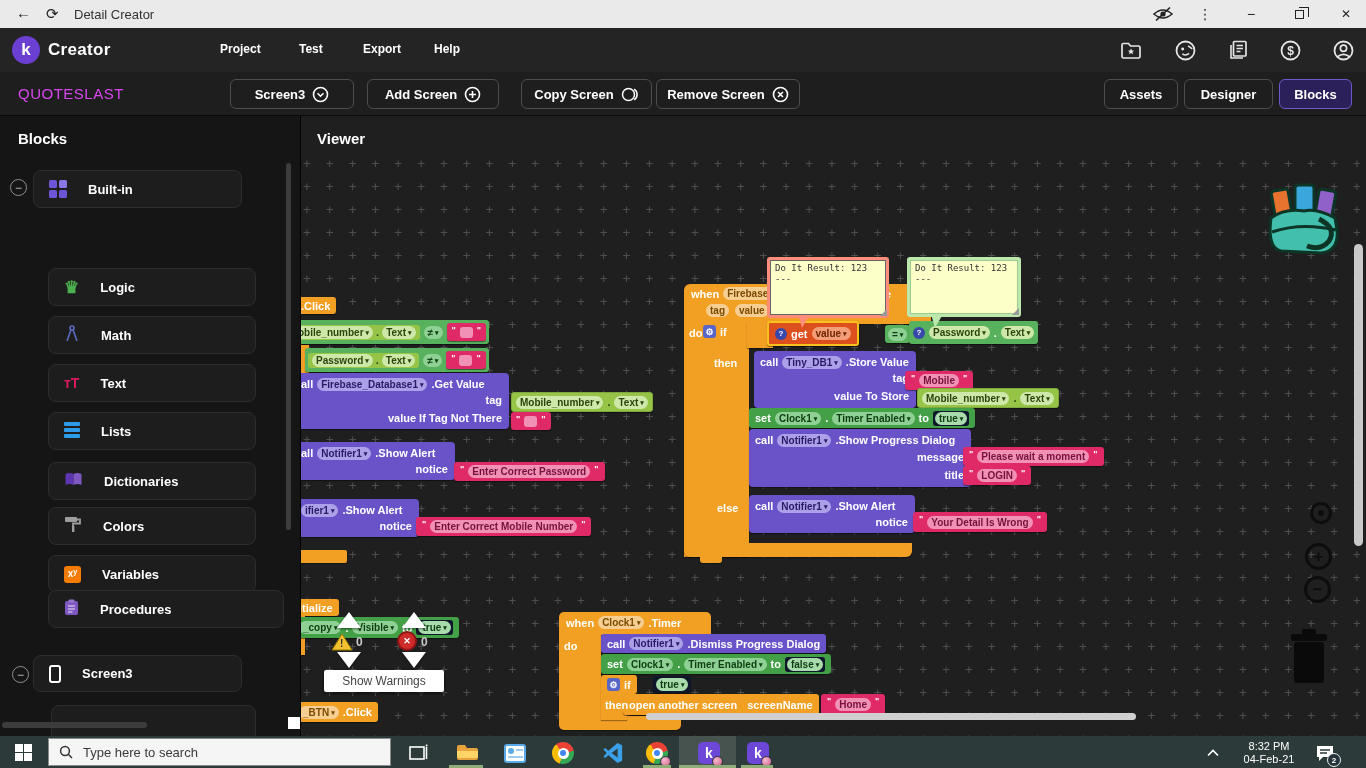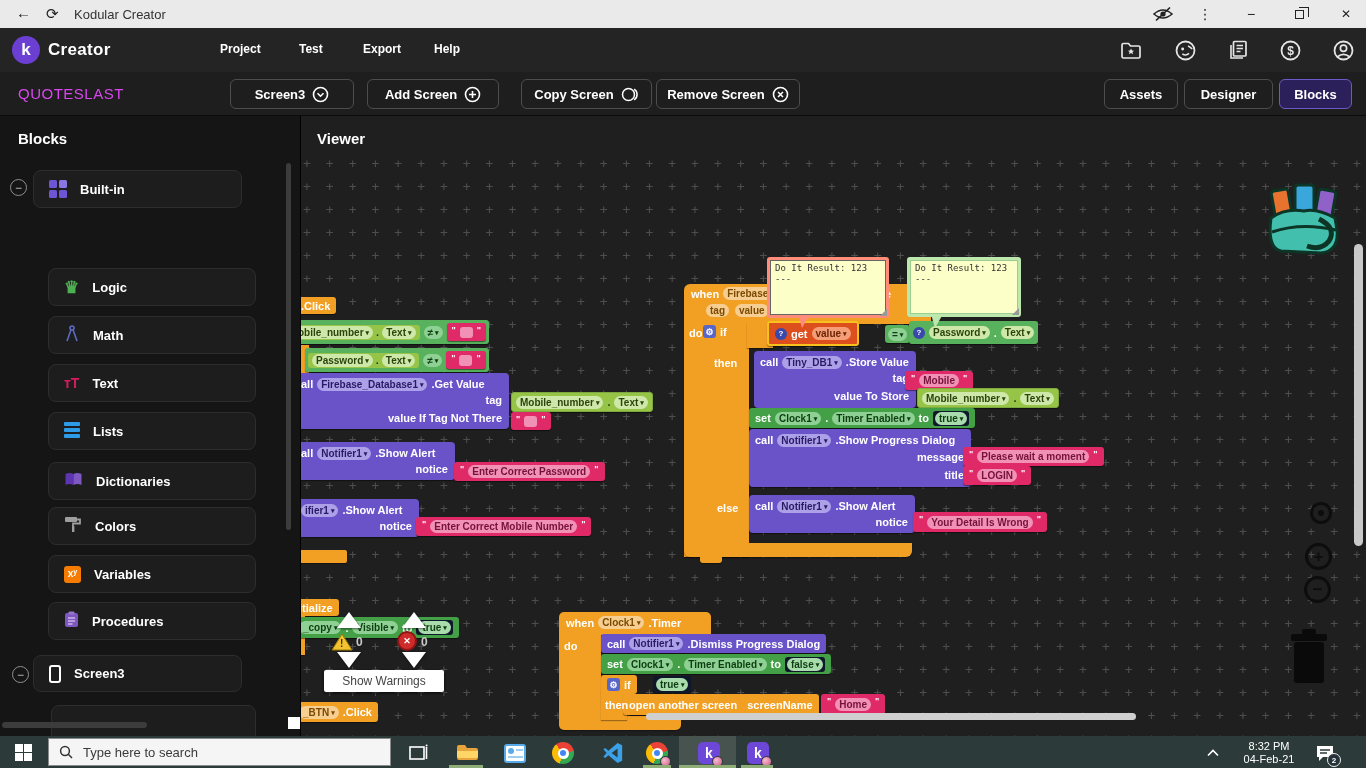--- a/index.html
+++ b/index.html
@@ -20,21 +20,21 @@
 .hmenu{position:absolute;top:14px;color:#fff;font-size:12px;font-weight:bold;cursor:pointer}
 .hicon{position:absolute;top:10px;width:24px;height:24px;display:flex;align-items:center;justify-content:center}
 
 .toolbar{position:absolute;top:72px;left:0;right:0;height:44px;background:#1e1e1e;border-bottom:1px solid #0b0b0b}
 .projname{position:absolute;left:18px;top:13px;color:#d946ef;font-weight:normal;font-size:15px;letter-spacing:.5px}
 .tbtn{position:absolute;top:7px;height:30px;border:1px solid #4d4d4d;border-radius:6px;color:#fff;font-weight:bold;font-size:13px;display:flex;align-items:center;justify-content:center;gap:7px;background:#1e1e1e;cursor:pointer}
 .tbtn.activeb{background:#2B2059;border:1px solid #6F58C9}
 
 .sidebar{position:absolute;top:116px;left:0;width:300px;height:620px;background:#151515;overflow:hidden}
 .sbtitle{position:absolute;left:18px;top:14px;color:#fff;font-weight:bold;font-size:15px}
-.scard{position:absolute;height:38px;background:#1d1d1d;border:1px solid #2d2d2d;border-radius:8px;display:flex;align-items:center;gap:13px;padding-left:15px;color:#fff;font-weight:bold;font-size:13px;cursor:pointer}
+.scard{position:absolute;height:38px;background:#1d1d1d;border:1px solid #2d2d2d;border-radius:8px;display:flex;align-items:center;gap:21px;padding-left:15px;color:#fff;font-weight:bold;font-size:13px;cursor:pointer}
 .expander{position:absolute;width:17px;height:17px;border:1.5px solid #8f8f8f;border-radius:50%;color:#bfbfbf;display:flex;align-items:center;justify-content:center;font-size:12px;line-height:1;cursor:pointer}
 .sscroll{position:absolute;background:#3c3c3c;border-radius:3px}
 .grid4{display:grid;grid-template-columns:8px 8px;gap:2px}
 .grid4 div{width:8px;height:8px;border-radius:1.5px;background:#6E55D6}
 .grid4 div:nth-child(2){background:#8A76E3}
 .bars3 div{width:16px;height:3.5px;border-radius:1px;background:#2E9BE8;margin-bottom:2.5px}
 .varbox{width:17px;height:17px;background:#F57C00;border-radius:3px;color:#fff;font-size:10px;font-weight:bold;display:flex;align-items:flex-start;justify-content:center;padding-top:2px}
 .varbox b{font-size:7px}
 .phoneic{width:12px;height:18px;border:2px solid #fff;border-radius:3px}
 
@@ -96,21 +96,21 @@
 .badge{position:absolute;width:14px;height:14px;border-radius:50%;background:#26333a;border:1.5px solid #eee;color:#fff;font-size:8px;font-weight:bold;display:flex;align-items:center;justify-content:center}
 </style>
 </head>
 <body>
 
 <div id="root">
 
   <div class="titlebar">
     <span class="tglyph" style="left:16px">←</span>
     <span class="tglyph" style="left:46px;top:5px">⟳</span>
-    <span class="t" style="left:74px">Kodular Creator</span>
+    <span class="t" style="left:74px">Detail Creator</span>
     <span class="winbtn" style="left:1148px">
       <svg width="20" height="16" viewBox="0 0 20 16">
           <path d="M1,8 Q10,0 19,8 Q10,16 1,8 Z" fill="none" stroke="#222" stroke-width="1.6"></path>
           <circle cx="10" cy="8" r="2.6" fill="#222"></circle>
           <line x1="3" y1="14.5" x2="17" y2="1.5" stroke="#222" stroke-width="1.7"></line>
         </svg>
     </span>
     <span class="winbtn" style="left:1190px;font-size:14px">⋮</span>
     <span class="winbtn" style="left:1236px;font-size:14px">−</span>
     <span class="winbtn" style="left:1284px">
@@ -253,21 +253,21 @@
           </svg></span>
       <span>Colors</span>
     </div>
     <div class="scard" style="left:48px;top:439px;width:208px">
       <span class="varbox">
           <i>x</i>
           <b>y</b>
         </span>
       <span>Variables</span>
     </div>
-    <div class="scard" style="left:48px;top:486px;width:208px">
+    <div class="scard" style="left:48px;top:474px;width:236px">
       <span><svg width="15" height="17" viewBox="0 0 15 17">
             <rect x="1" y="2" width="13" height="14" rx="2" fill="#7E57C2"></rect>
             <rect x="4.5" y="0.5" width="6" height="3" rx="1" fill="#9575CD"></rect>
             <path d="M4,7 h7 M4,10 h7 M4,13 h4.5" stroke="#EDE7F6" stroke-width="1.2"></path>
           </svg></span>
       <span>Procedures</span>
     </div>
     <div class="expander" style="left:12px;top:550px">−</div>
     <div class="scard" style="left:33px;top:539px;width:209px;height:37px">
       <span class="phoneic"></span>

